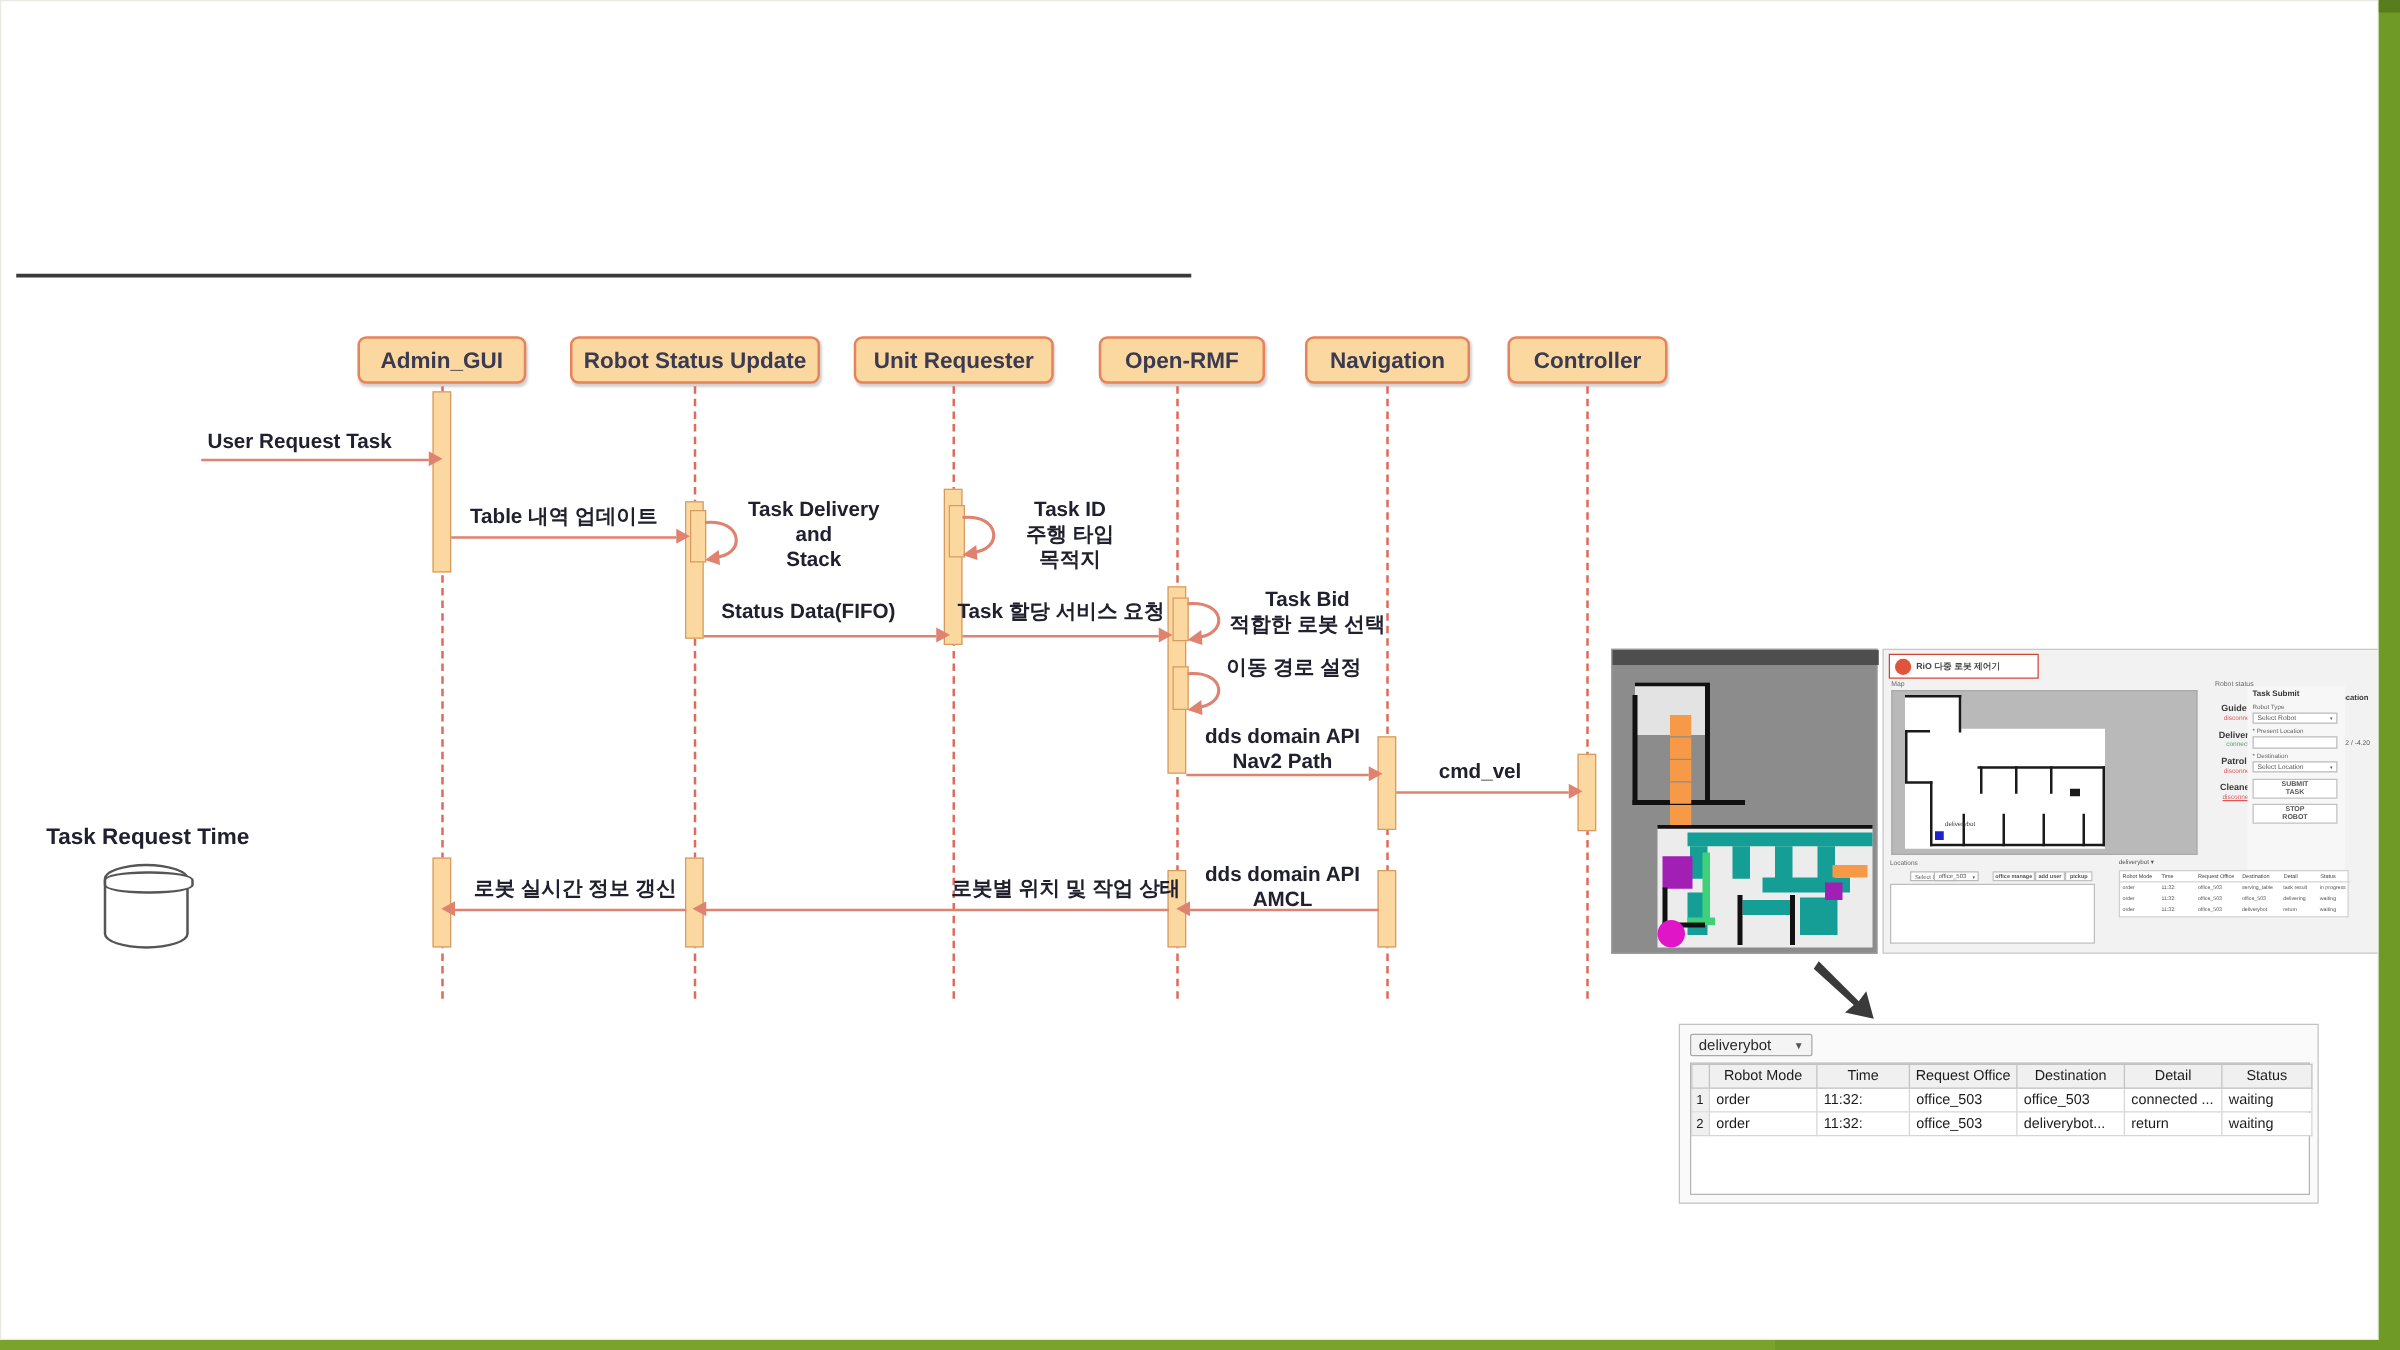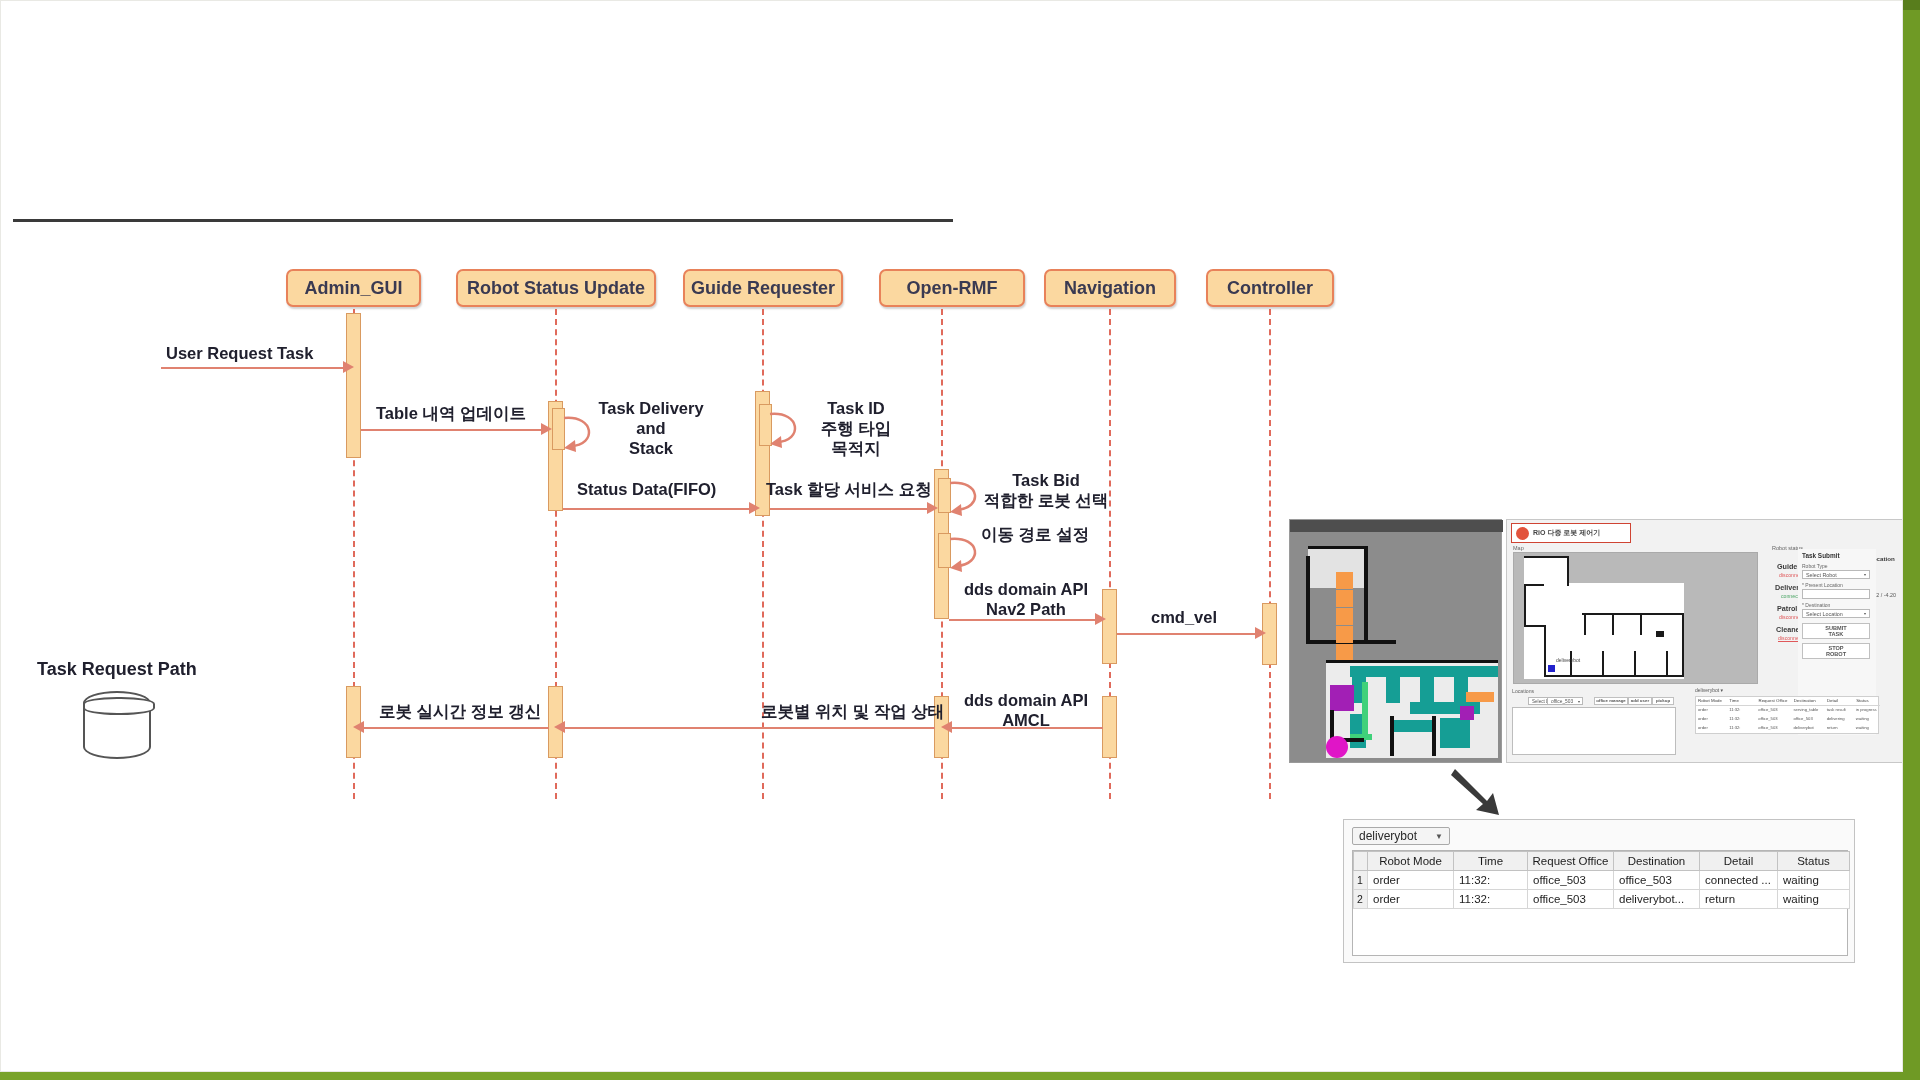--- a/index.html
+++ b/index.html
@@ -215,23 +215,23 @@
 
   <div id="seq">
 
     <div class="lifeline-head" style="left:285px; top:-2px; width:135px;">
         <span>Admin_GUI</span>
       </div>
     <div class="lifeline-head" style="left:455px; top:-2px; width:200px;">
         <span>Robot Status Update</span>
       </div>
     <div class="lifeline-head" style="left:682px; top:-2px; width:160px;">
-        <span>Guide Requester</span>
+        <span>Unit Requester</span>
       </div>
-    <div class="lifeline-head" style="left:878px; top:-2px; width:146px;">
+    <div class="lifeline-head" style="left:878px; top:-2px; width:133px;">
         <span>Open-RMF</span>
       </div>
     <div class="lifeline-head" style="left:1043px; top:-2px; width:132px;">
         <span>Navigation</span>
       </div>
     <div class="lifeline-head" style="left:1205px; top:-2px; width:128px;">
         <span>Controller</span>
       </div>
 
     <div class="lifeline-dash" style="left:352px;  top:38px; height:490px;"></div>
@@ -254,21 +254,21 @@
     <div class="activation" style="left:933px; top:198px; height:150px;"></div>
     <div class="activation" style="left:937px; top:207px; height:35px; width:13px;"></div>
     <div class="activation" style="left:937px; top:262px; height:35px; width:13px;"></div>
     <div class="activation" style="left:933px; top:425px; height:62px;"></div>
 
     <div class="activation" style="left:1101px; top:318px; height:75px;"></div>
     <div class="activation" style="left:1101px; top:425px; height:62px;"></div>
 
     <div class="activation" style="left:1261px; top:332px; height:62px;"></div>
 
-    <div id="db-label">Task Request Path</div>
+    <div id="db-label">Task Request Time</div>
     <div id="db-cyl"></div>
 
     <div class="msg-line" style="left:160px; top:96px; width:182px;"></div>
     <div class="arrow-r" style="left:342px; top:90px;"></div>
     <div class="msg-label" style="left:165px; top:72px;">User Request Task</div>
 
     <div class="msg-line" style="left:360px; top:158px; width:180px;"></div>
     <div class="arrow-r" style="left:540px; top:152px;"></div>
     <div class="msg-label" style="left:375px; top:132px;">Table 내역 업데이트</div>
 

